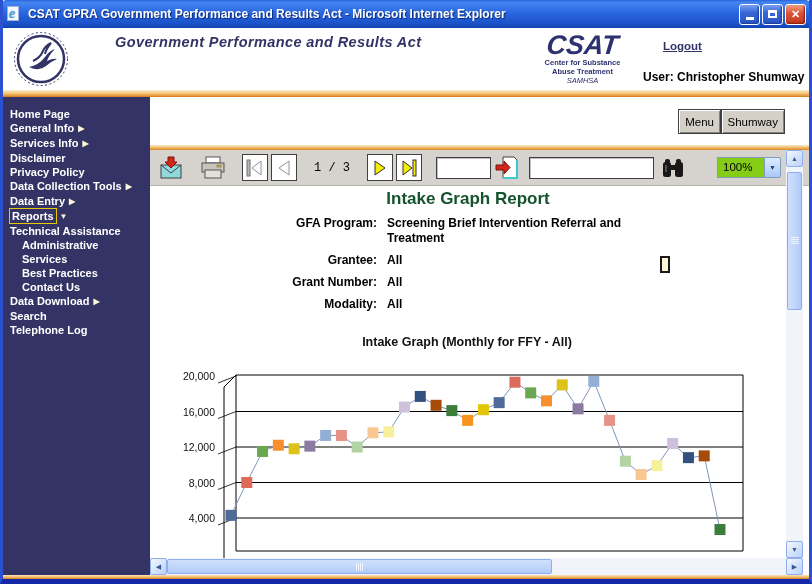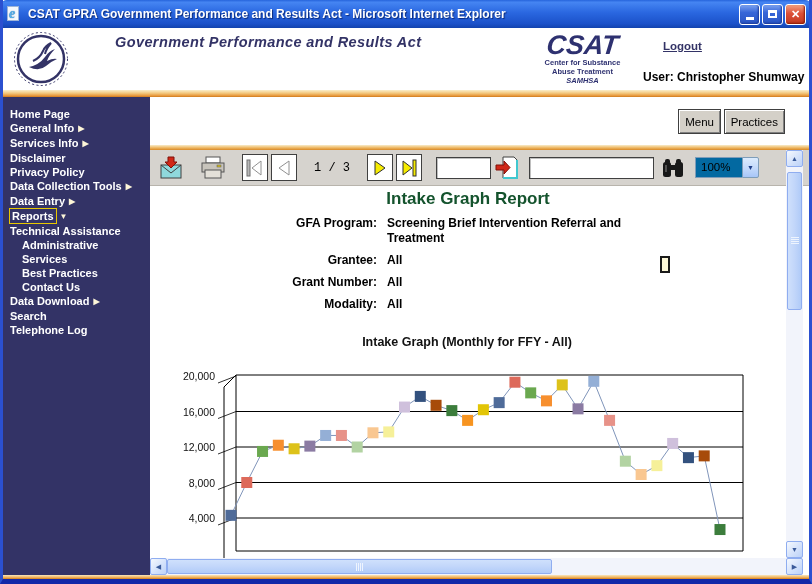--- a/index.html
+++ b/index.html
@@ -36,21 +36,21 @@
 
   
   .header { position:absolute; left:0; top:28px; width:806px; height:62px; background:#fff; }
   .hhs-logo { position:absolute; left:10px; top:3px; }
   .brand { position:absolute; left:98px; top:6px; display:flex; align-items:baseline; }
   .brand-title { font-family:"Liberation Sans",sans-serif; font-weight:bold; font-size:36px; color:#333366; letter-spacing:2px; transform:scaleY(1.02); }
   .brand-sub { font-style:italic; font-weight:bold; font-size:14.5px; color:#333366; margin-left:14px; letter-spacing:0.4px; }
   .csat-logo { position:absolute; left:537px; top:4px; width:85px; text-align:center; color:#2e3170; }
   .csat-logo .big { font-size:27px; font-weight:bold; font-style:italic; transform:skewX(-6deg); line-height:26px; }
   .csat-logo .sm { font-size:7.5px; font-weight:bold; line-height:9px; }
-  .csat-logo .samhsa { font-size:7.5px; font-weight:bold; font-style:italic; line-height:9px; }
+  .csat-logo .samhsa { font-size:7.5px; font-weight:normal; font-style:italic; line-height:9px; }
   .hdr-right { position:absolute; left:640px; top:8px; width:166px; }
   .logout { display:inline-block; margin-left:20px; font-size:11.5px; font-weight:bold; color:#333366; text-decoration:underline; cursor:pointer; }
   .user { margin-top:16px; font-size:12px; font-weight:bold; color:#000; white-space:nowrap; }
 
   .orange-bar { position:absolute; left:0; top:90px; width:806px; height:7px;
     background:linear-gradient(180deg,#faeecb 0%,#f3c87e 45%,#e89a3e 80%,#cf7a1c 100%); }
 
   
   .main { position:absolute; left:0; top:97px; width:806px; height:478px; display:flex; }
   .sidebar { width:147px; background:#333366; padding-top:10px; flex:0 0 auto; }
@@ -76,21 +76,21 @@
 
   
   .toolbar { position:absolute; left:0; top:53px; width:744px; height:36px; background:#d6d3ce;
     border-bottom:1px solid #b8b4ac; display:flex; align-items:center; }
   .ticon { flex:0 0 auto; cursor:pointer; display:flex; align-items:center; justify-content:center; }
   .navbtn { width:26px; height:27px; background:#fff; border:1px solid #404040; display:flex; align-items:center; justify-content:center; cursor:pointer; flex:0 0 auto; }
   .pageind { width:70px; text-align:center; font-size:12px; color:#000; font-family:"Liberation Mono",monospace; flex:0 0 auto; }
   .tb-input { height:22px; background:#fff; border:1px solid #404040; box-shadow:inset 1px 1px 0 rgba(0,0,0,.25);
     font-size:12px; padding:0 3px; font-family:"Liberation Sans",sans-serif; }
   .zoomwrap { display:flex; align-items:center; height:21px; flex:0 0 auto; cursor:pointer; }
-  .zoomtext { width:47px; height:21px; background:#0369a1; border:1px solid #7f9db9; border-right:none; font-size:11.5px; padding:3px 4px 0 5px; color:#000; }
+  .zoomtext { width:47px; height:21px; background:#84cc16; border:1px solid #7f9db9; border-right:none; font-size:11.5px; padding:3px 4px 0 5px; color:#000;margin-left:22px; }
   .zoomdrop { width:17px; height:21px; border:1px solid #7f9db9; border-radius:0 2px 2px 0;
     background:linear-gradient(180deg,#dcebfd 0%,#c0d7fb 60%,#a8c6f8 100%);
     display:flex; align-items:center; justify-content:center; font-size:7px; color:#20408a; }
 
   
   .viewport { position:absolute; left:0; top:89px; width:636px; height:372px; background:#fff; overflow:hidden; }
   .rpt-title { position:absolute; left:0; top:3px; width:100%; text-align:center; font-size:17px; font-weight:bold; color:#14532d; }
   .fields { position:absolute; left:15px; top:30px; width:520px; }
   .frow { display:flex; margin-bottom:7px; font-size:12px; font-weight:bold; color:#000; }
   .flabel { width:212px; text-align:right; flex:0 0 auto; }
@@ -181,21 +181,21 @@
         <div class="side-item indent"><span class="side-label">Contact Us</span></div>
         <div class="side-item"><span class="side-label">Data Download</span><span class="side-arrow">▶</span></div>
         <div class="side-item"><span class="side-label">Search</span></div>
         <div class="side-item"><span class="side-label">Telephone Log</span></div>
       </div>
 
     <div class="content">
 
       <div class="actions">
         <button class="act-btn act-menu">Menu</button>
-        <button class="act-btn act-prev">Practices</button>
+        <button class="act-btn act-prev">Shumway</button>
       </div>
 
       <div class="divider"></div>
 
       <div class="toolbar">
         <span class="ticon" style="margin-left:8px;">
           <svg width="26" height="24" viewBox="0 0 26 24">
             <rect x="3" y="9" width="20" height="13" fill="#8fd8dc" stroke="#404040"></rect>
             <path d="M3 9 L13 17 L23 9" fill="none" stroke="#404040"></path>
             <polygon points="10,1 16,1 16,6 19,6 13,12 7,6 10,6" fill="#d02818" stroke="#801008"></polygon>

